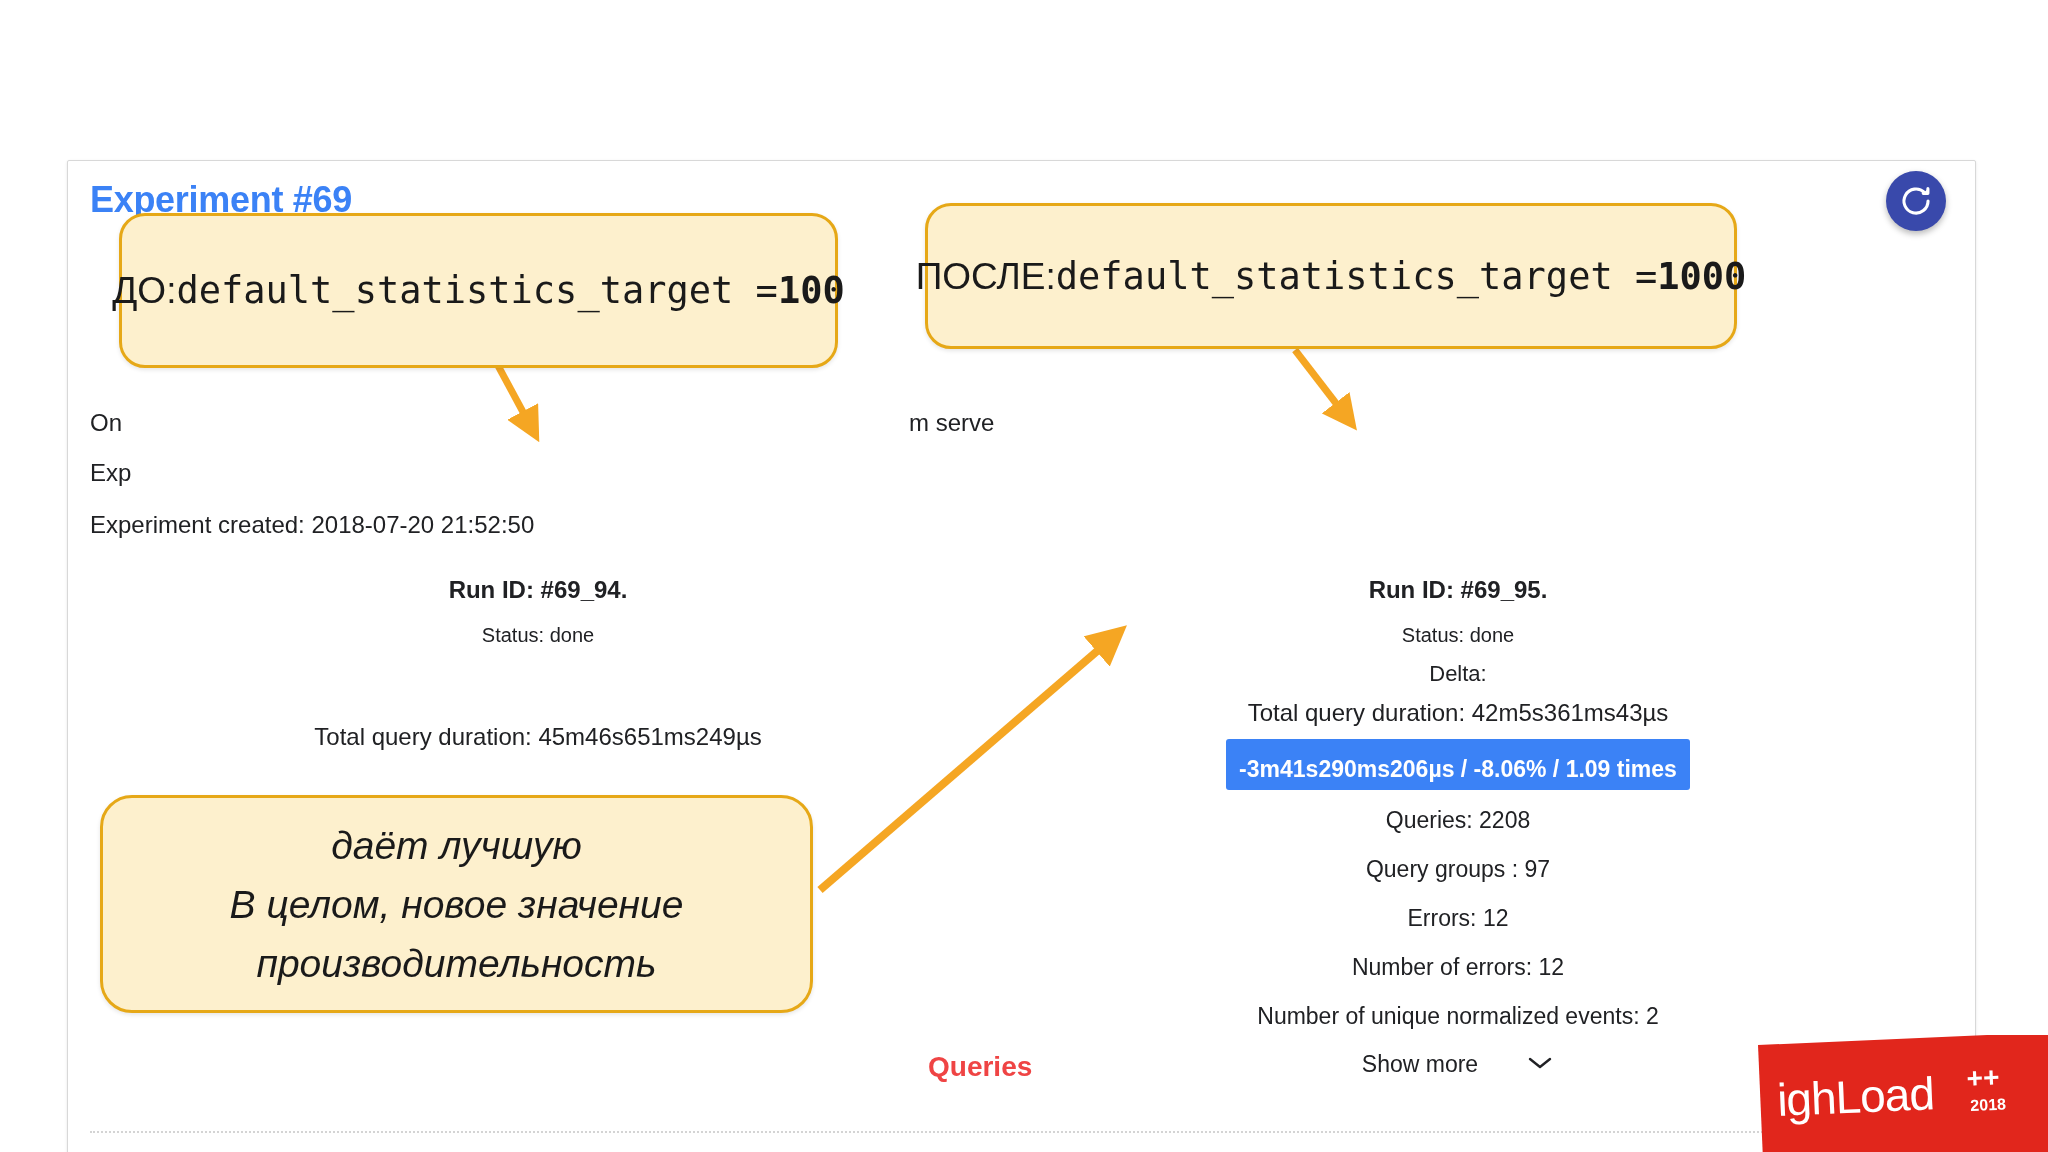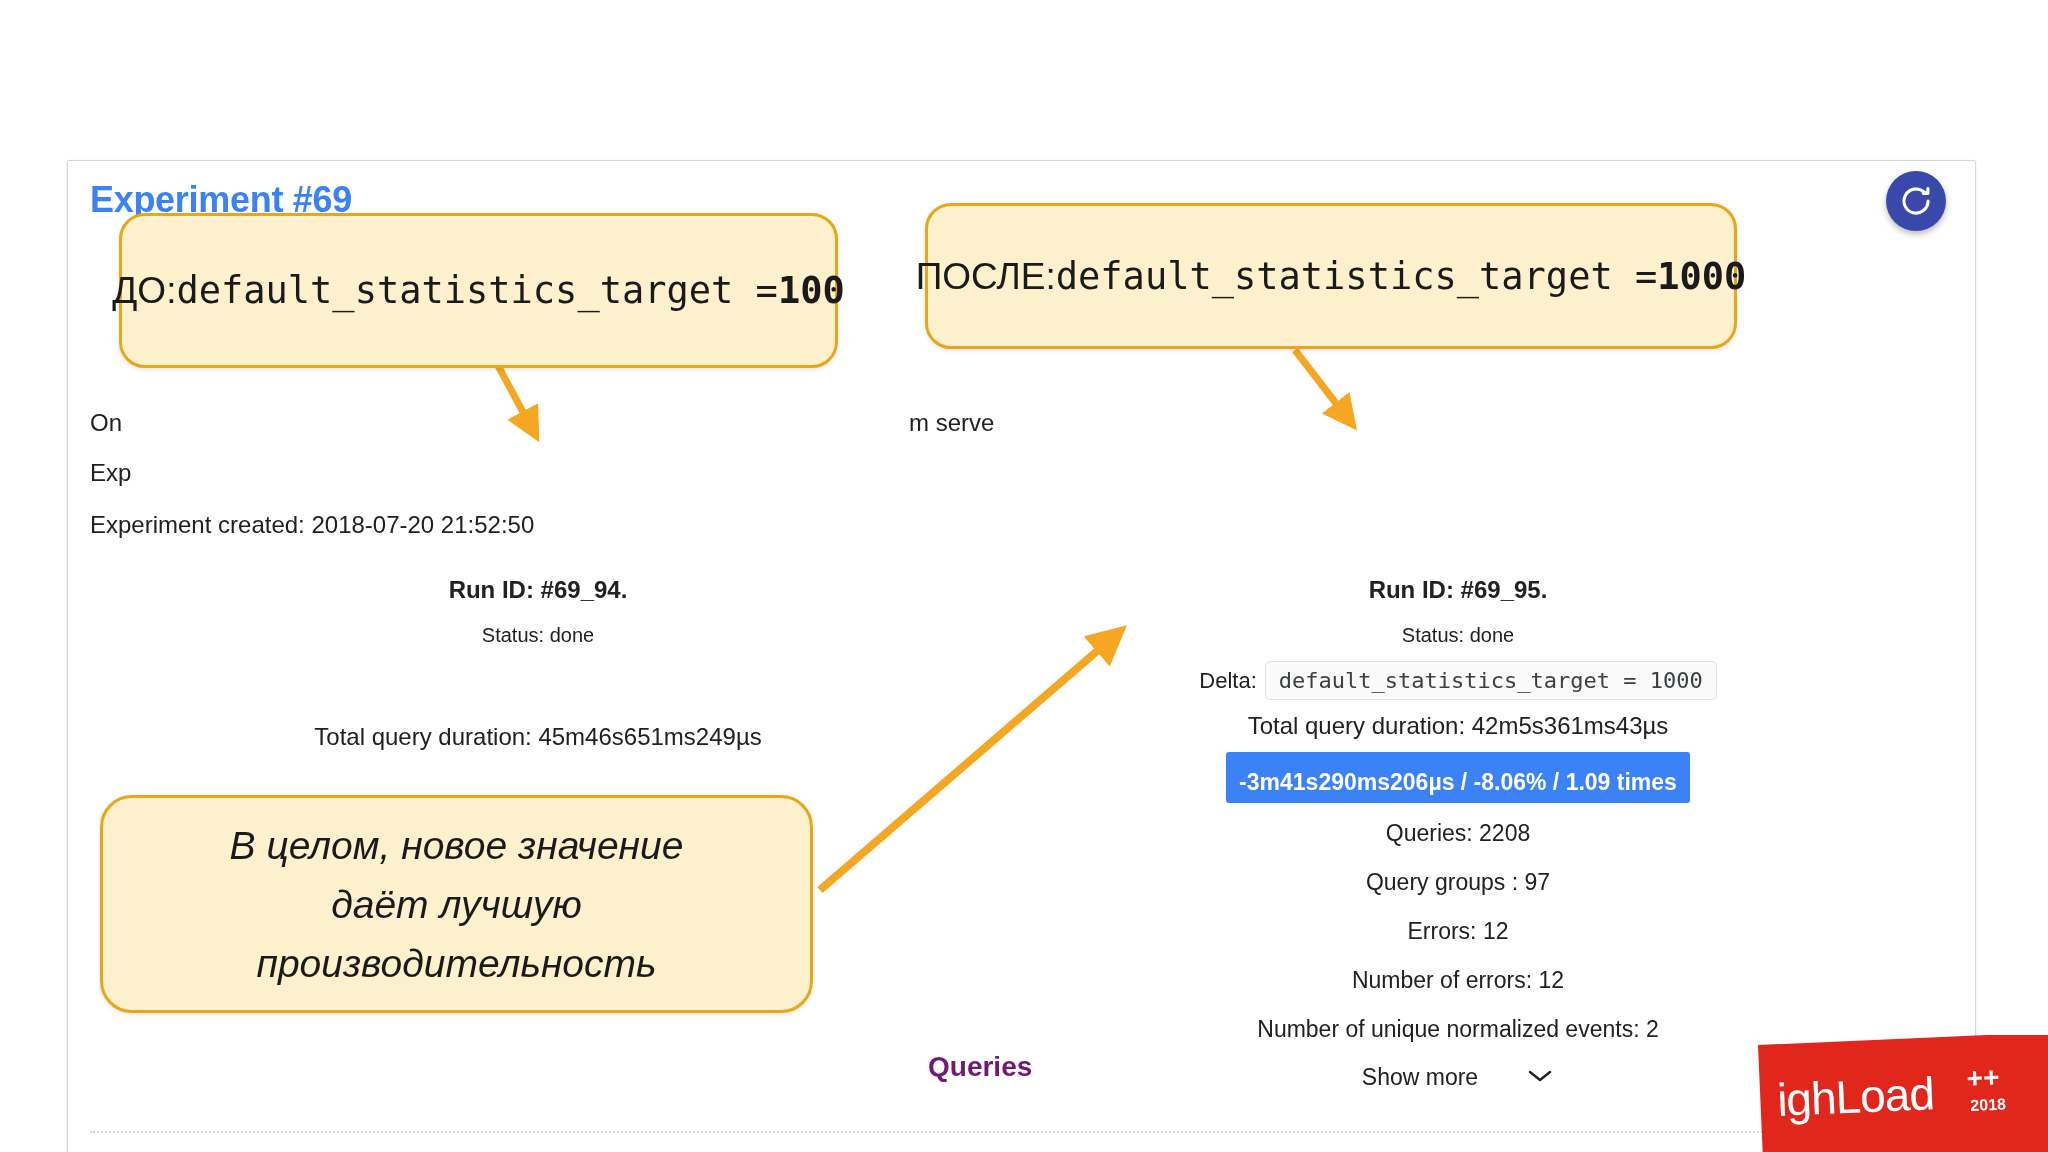--- a/index.html
+++ b/index.html
@@ -75,21 +75,21 @@
   .stats-right{margin-top:12px;}
   .show-more{
     display:flex;align-items:center;justify-content:center;gap:48px;
     font-size:23px;color:#202124;margin-top:16px;cursor:pointer;
   }
   .chev{display:block;}
 
   
   .queries-h{
     position:absolute;left:860px;top:890px;
-    font-size:28px;font-weight:bold;color:#701a75;
+    font-size:28px;font-weight:bold;color:#ef4444;
   }
   .divider{
     position:absolute;left:22px;top:970px;width:1860px;height:0;
     border-top:2px dotted #d4d4d4;
   }
 
   
   .callout{
     position:absolute;
     background:#fdf0cd;
@@ -181,21 +181,20 @@
           <p class="stat">Errors: 12</p>
           <p class="stat">Number of errors: 12</p>
         </div>
       </div>
 
       <div class="run-col run-right">
         <div class="run-id">Run ID: #69_95.</div>
         <div class="run-status">Status: done</div>
         <div class="delta-row">
           <span>Delta:</span>
-          <span class="delta-box">default_statistics_target = 1000</span>
         </div>
         <div class="duration">Total query duration: 42m5s361ms43µs</div>
         <div>
           <span class="badge-green">-3m41s290ms206µs / -8.06% / 1.09 times</span>
         </div>
         <div class="stats-right">
           <p class="stat">Queries: 2208</p>
           <p class="stat">Query groups : 97</p>
           <p class="stat">Errors: 12</p>
           <p class="stat">Number of errors: 12</p>
@@ -243,22 +242,22 @@
   <div class="callout c-after">
     <div class="callout-line">
       <span class="lbl">ПОСЛЕ: </span>
         <span class="code">default_statistics_target = </span>
         <span class="val">1000</span>
     </div>
   </div>
 
   <div class="callout c-note">
     <div class="note-text">
+      <div>даёт лучшую</div>
       <div>В целом, новое значение</div>
-      <div>даёт лучшую</div>
       <div>производительность</div>
     </div>
   </div>
 
   <div class="logo">
     <div class="logo-shape"></div>
     <div class="logo-text"><span>ighLoad</span></div>
     <div class="logo-pp">++</div>
     <div class="logo-year">2018</div>
   </div>

